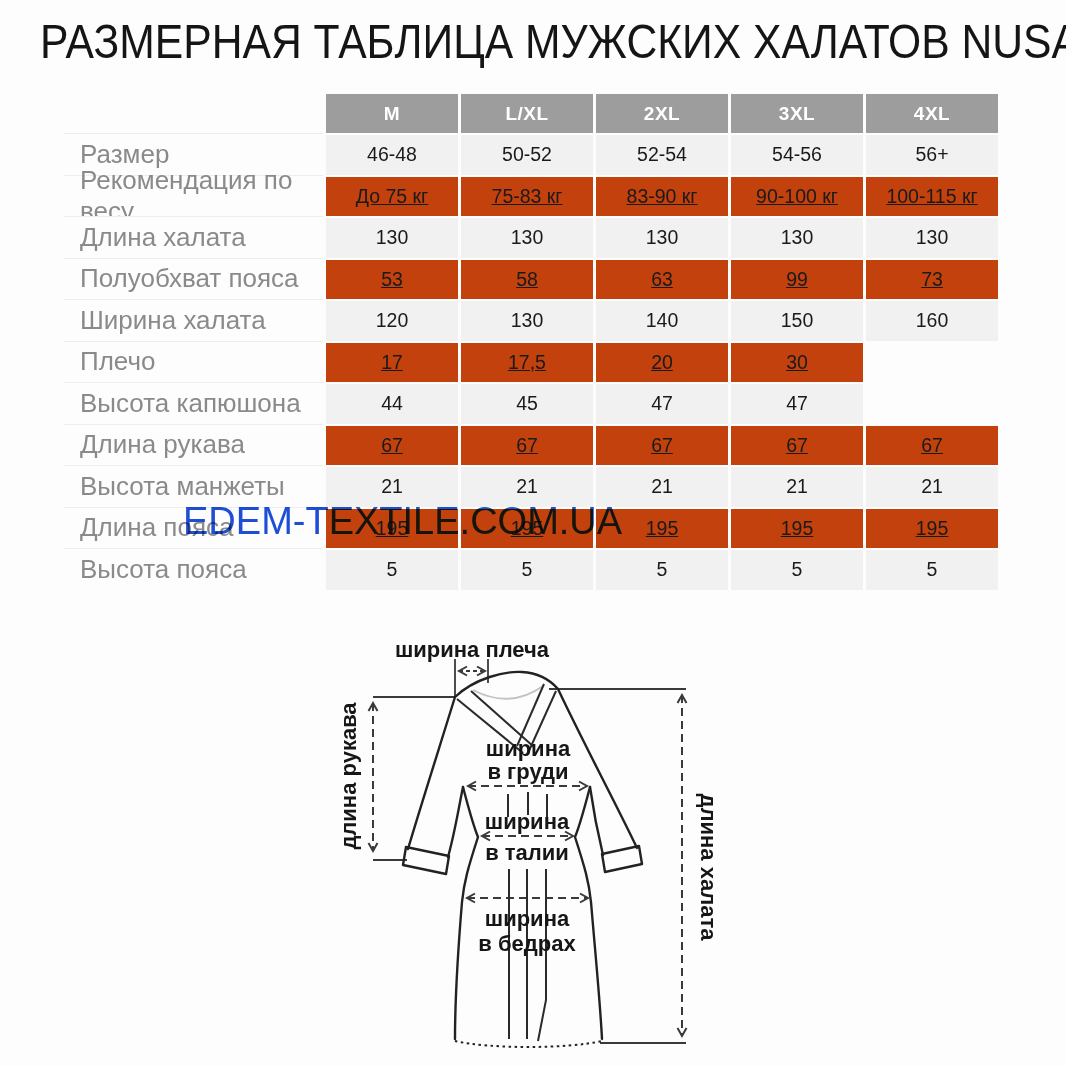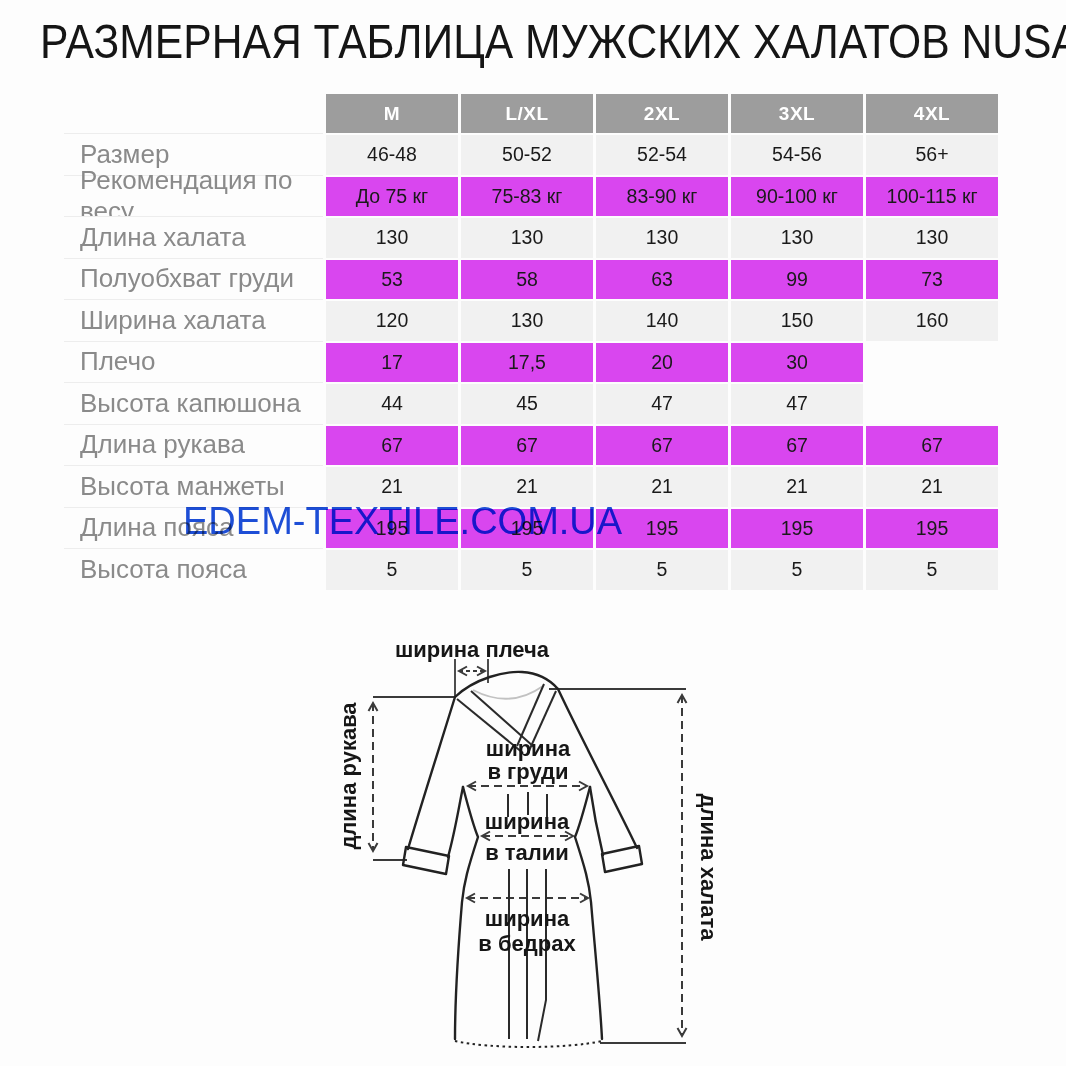--- a/index.html
+++ b/index.html
@@ -28,21 +28,21 @@
     width:135px;justify-content:center;background:#9d9d9d;
     color:#fff;font-weight:700;font-size:19px;letter-spacing:.5px;
     border-left:3px solid #fdfdfd;
   }
   .cell-val{
     width:135px;justify-content:center;
     color:#1a1a1a;font-size:19.5px;
     border-left:3px solid #fdfdfd;border-top:2px solid #fdfdfd;text-align:right;
   }
   .r-light .cell-val{background:#f1f1f1;}
-  .r-dark  .cell-val{background:#d946ef;}
+  .r-dark  .cell-val{background:#c2410c;text-decoration:underline;}
   
   .watermark{
     position:absolute;left:183px;top:500px;z-index:2;
     font-size:38px;color:#1d4ed8;white-space:nowrap;
     mix-blend-mode:multiply;letter-spacing:0;
   }
   
   .robe-svg{position:absolute;left:0;top:600px;z-index:1;}
   .dim{stroke:#3a3a3a;stroke-width:2;fill:none;stroke-dasharray:8 5;}
   .dim-short{stroke:#3a3a3a;stroke-width:2;fill:none;stroke-dasharray:4 3;}
@@ -86,21 +86,21 @@
   </div>
   <div class="trow r-light">
     <div class="cell cell-label">Длина халата</div>
     <div class="cell cell-val">130</div>
     <div class="cell cell-val">130</div>
     <div class="cell cell-val">130</div>
     <div class="cell cell-val">130</div>
     <div class="cell cell-val">130</div>
   </div>
   <div class="trow r-dark">
-    <div class="cell cell-label">Полуобхват груди</div>
+    <div class="cell cell-label">Полуобхват пояса</div>
     <div class="cell cell-val">53</div>
     <div class="cell cell-val">58</div>
     <div class="cell cell-val">63</div>
     <div class="cell cell-val">99</div>
     <div class="cell cell-val">73</div>
   </div>
   <div class="trow r-light">
     <div class="cell cell-label">Ширина халата</div>
     <div class="cell cell-val">120</div>
     <div class="cell cell-val">130</div>

